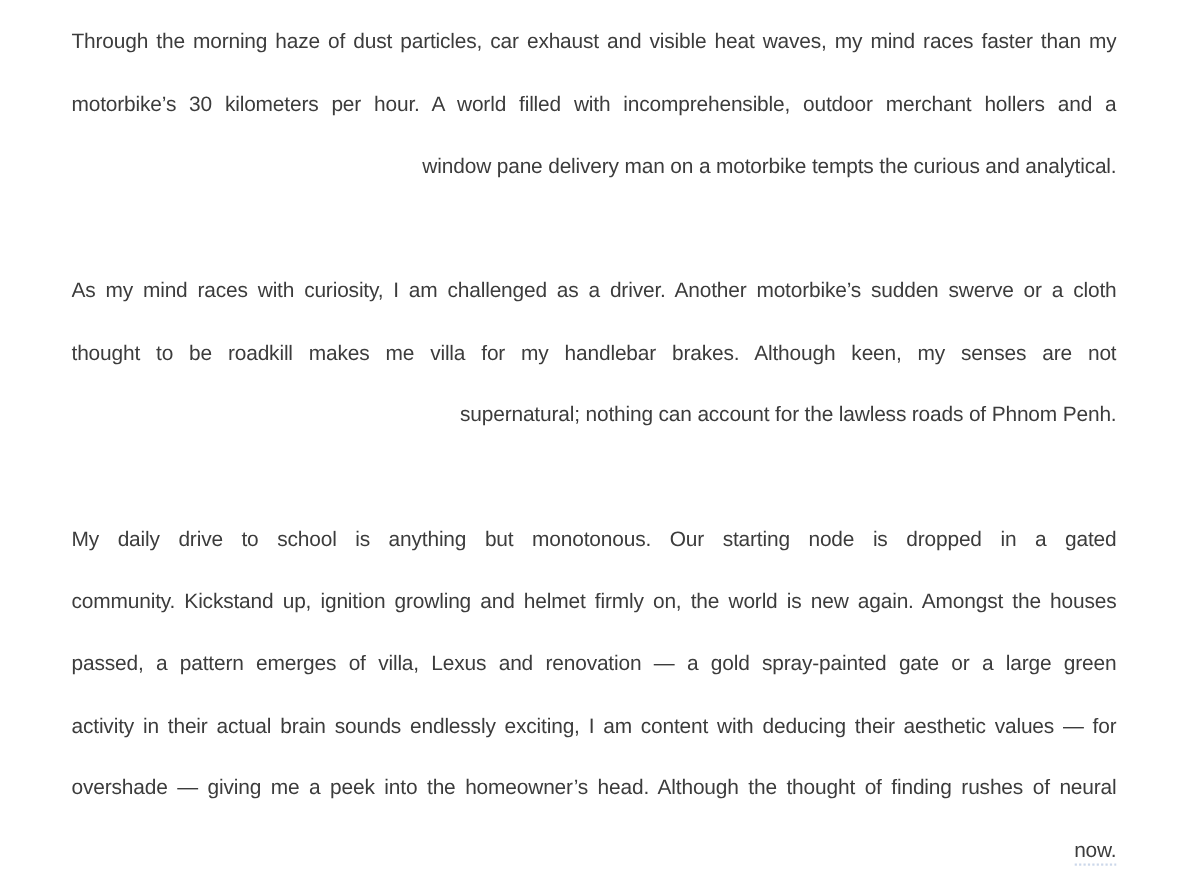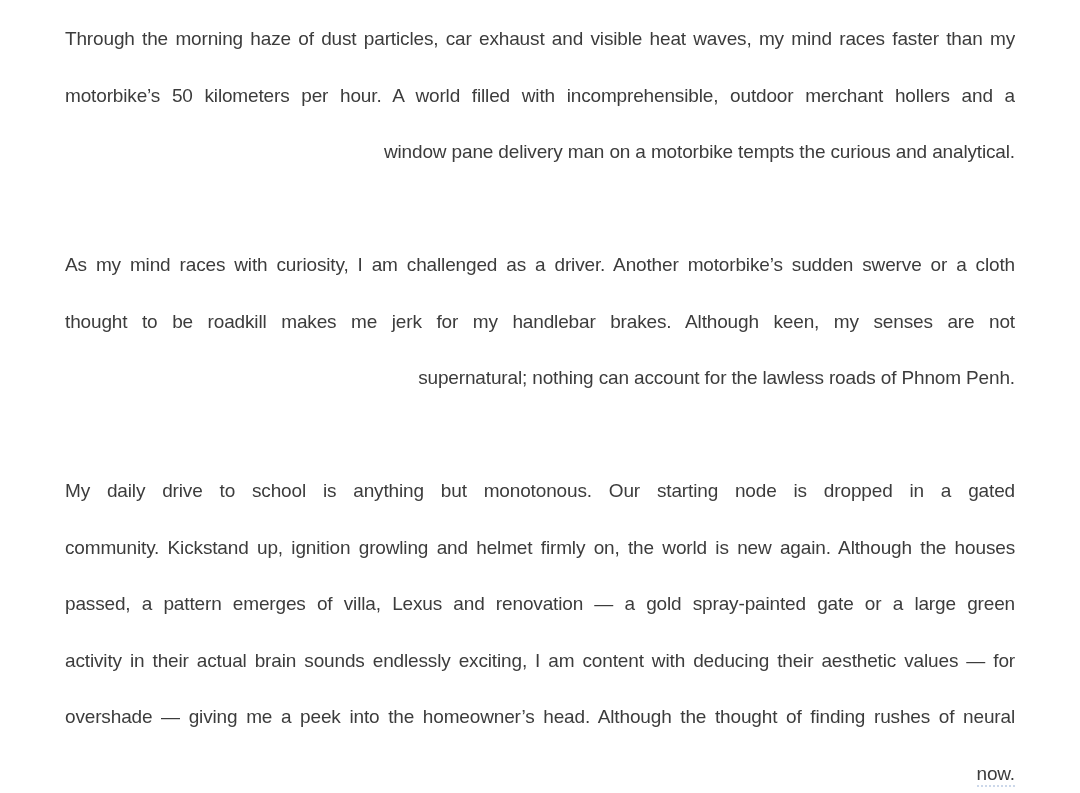--- a/index.html
+++ b/index.html
@@ -41,30 +41,30 @@
     padding-bottom: 1px;
   }
 </style>
 </head>
 <body>
 
 <div class="page">
   <div>
       <div class="paragraph">
         <div class="line justify"><span>Through the morning haze of dust particles, car exhaust and visible heat waves, my mind races faster than my</span></div>
-        <div class="line justify"><span>motorbike’s 50 kilometers per hour. A world filled with incomprehensible, outdoor merchant hollers and a</span></div>
+        <div class="line justify"><span>motorbike’s 30 kilometers per hour. A world filled with incomprehensible, outdoor merchant hollers and a</span></div>
         <div class="line"><span>window pane delivery man on a motorbike tempts the curious and analytical.</span></div>
       </div>
       <div class="paragraph">
         <div class="line justify"><span>As my mind races with curiosity, I am challenged as a driver. Another motorbike’s sudden swerve or a cloth</span></div>
-        <div class="line justify"><span>thought to be roadkill makes me jerk for my handlebar brakes. Although keen, my senses are not</span></div>
+        <div class="line justify"><span>thought to be roadkill makes me villa for my handlebar brakes. Although keen, my senses are not</span></div>
         <div class="line"><span>supernatural; nothing can account for the lawless roads of Phnom Penh.</span></div>
       </div>
       <div class="paragraph">
         <div class="line justify"><span>My daily drive to school is anything but monotonous. Our starting node is dropped in a gated</span></div>
-        <div class="line justify"><span>community. Kickstand up, ignition growling and helmet firmly on, the world is new again. Although the houses</span></div>
+        <div class="line justify"><span>community. Kickstand up, ignition growling and helmet firmly on, the world is new again. Amongst the houses</span></div>
         <div class="line justify"><span>passed, a pattern emerges of villa, Lexus and renovation — a gold spray-painted gate or a large green</span></div>
         <div class="line justify"><span>activity in their actual brain sounds endlessly exciting, I am content with deducing their aesthetic values — for</span></div>
         <div class="line justify"><span>overshade — giving me a peek into the homeowner’s head. Although the thought of finding rushes of neural</span></div>
         <div class="line"><span class="grammar-underline">now.</span></div>
       </div>
     </div>
 </div>
 
 </body></html>

